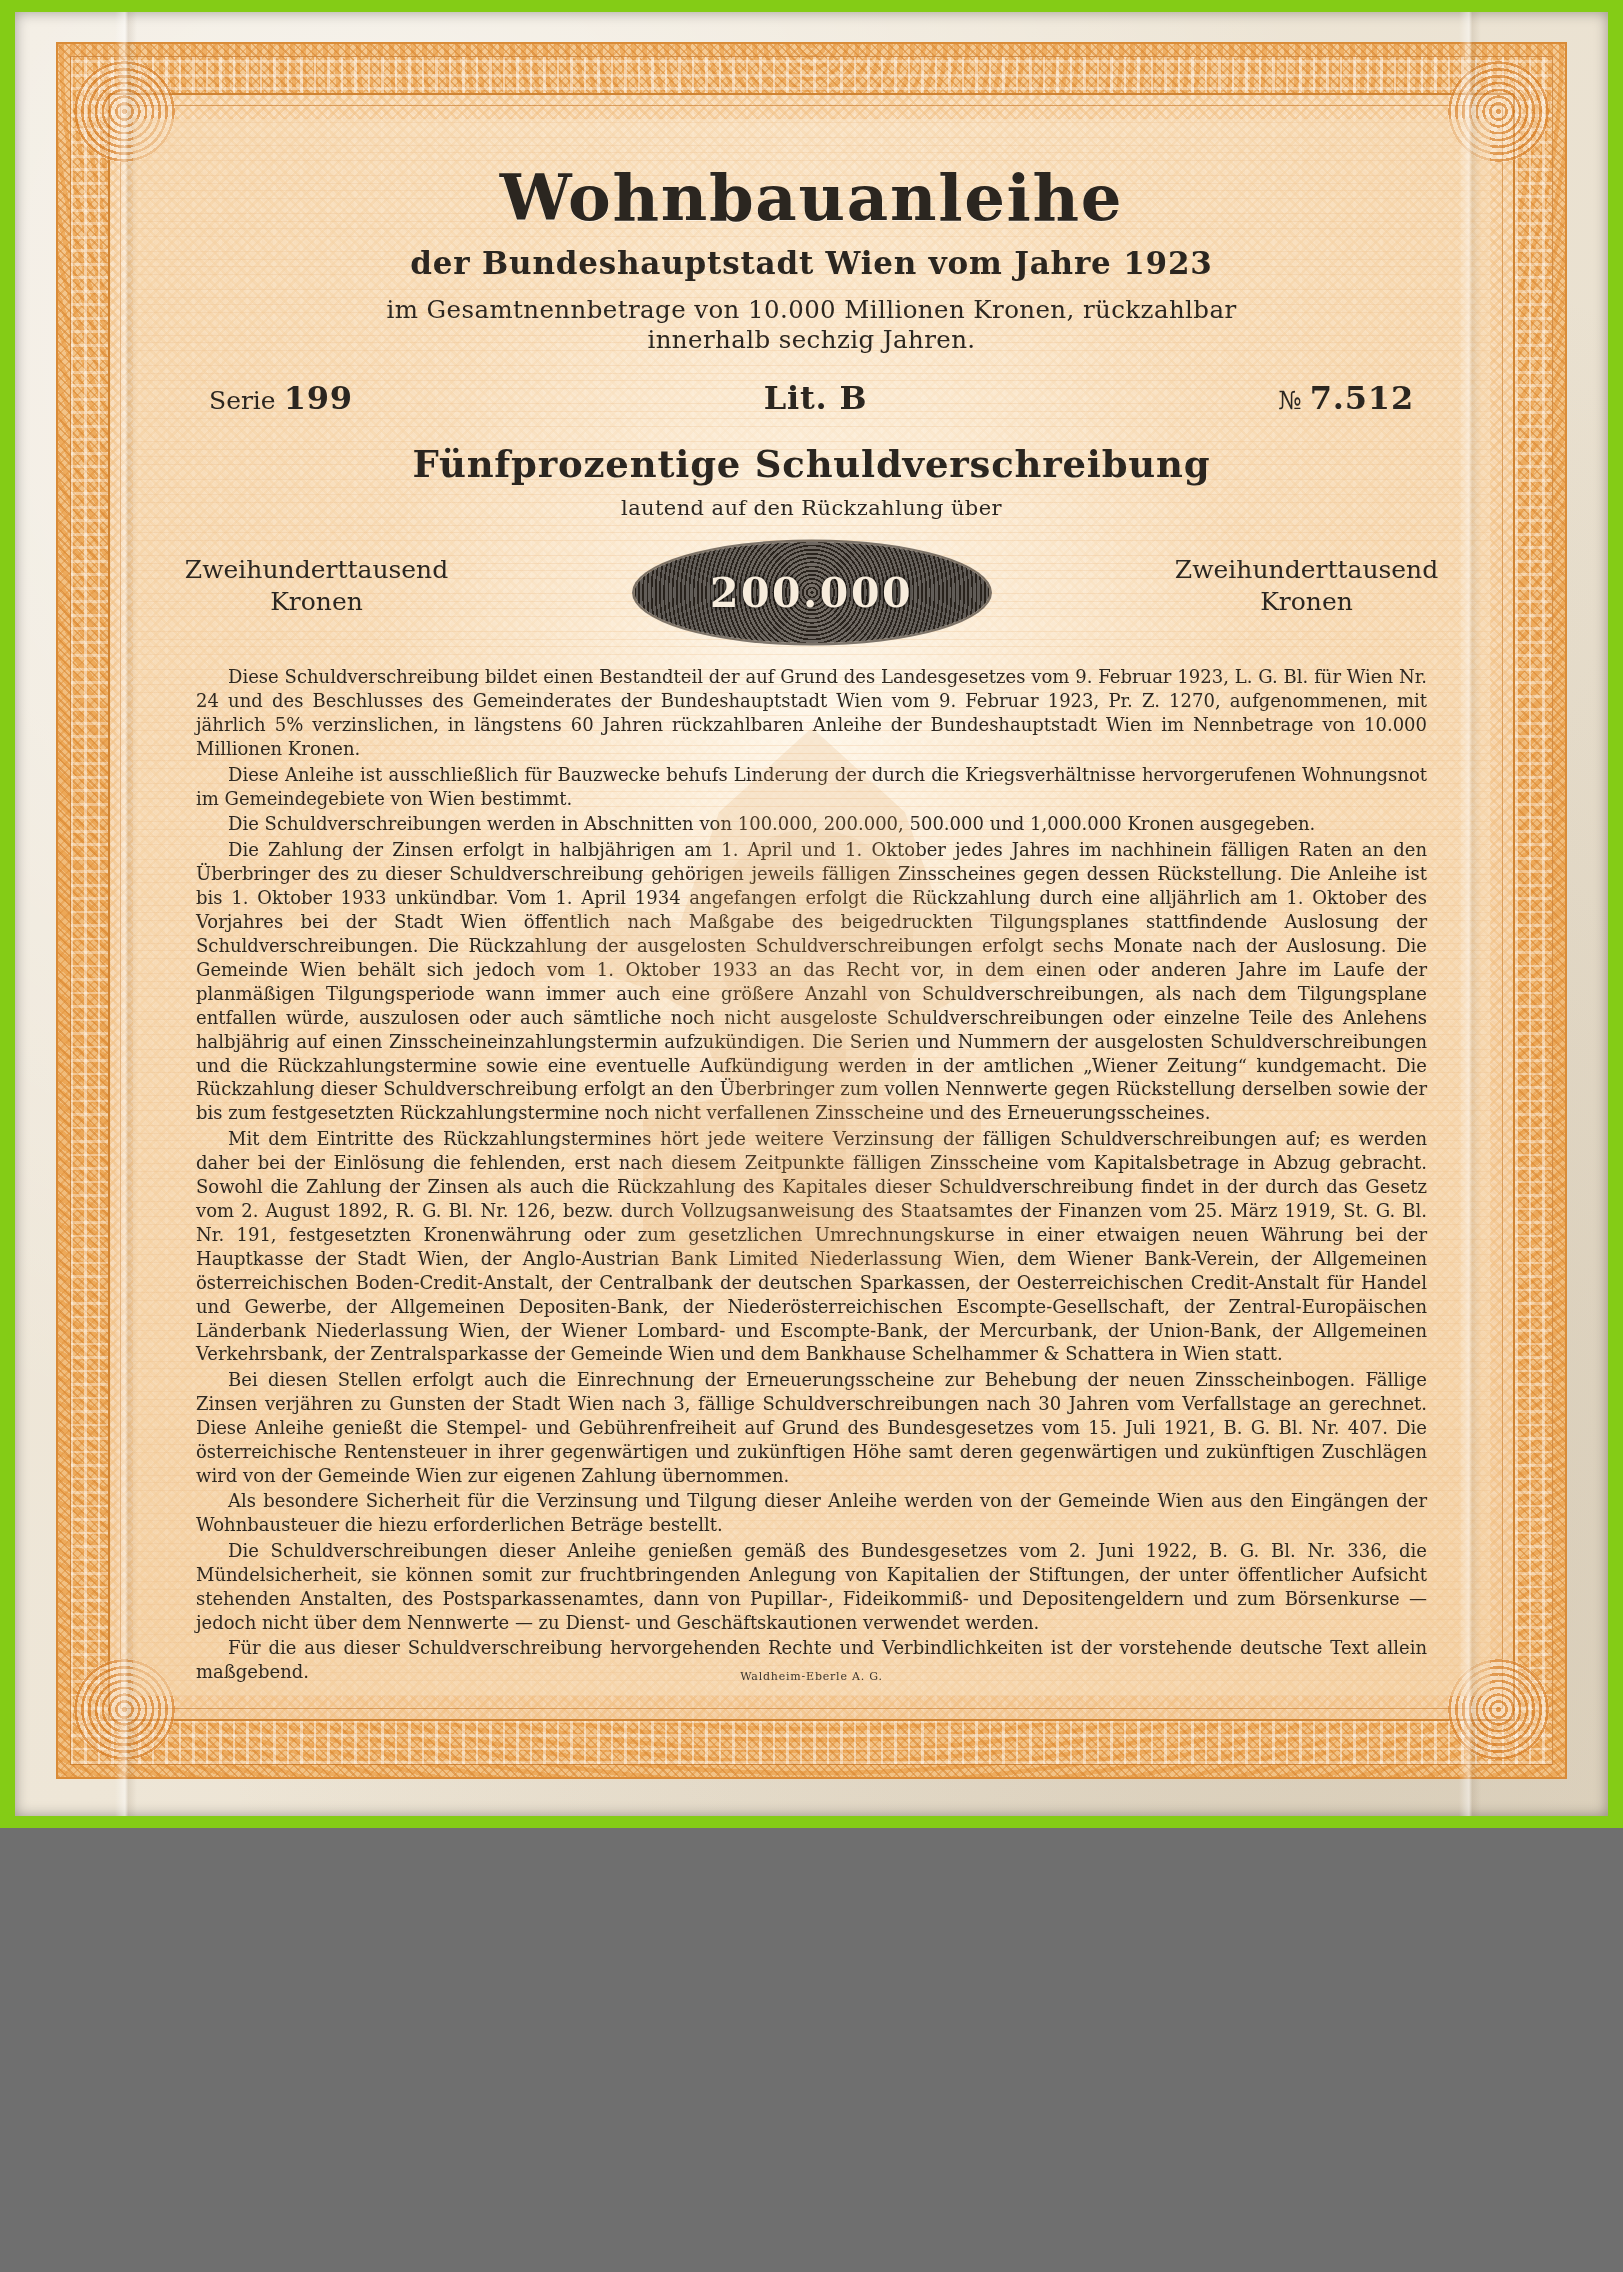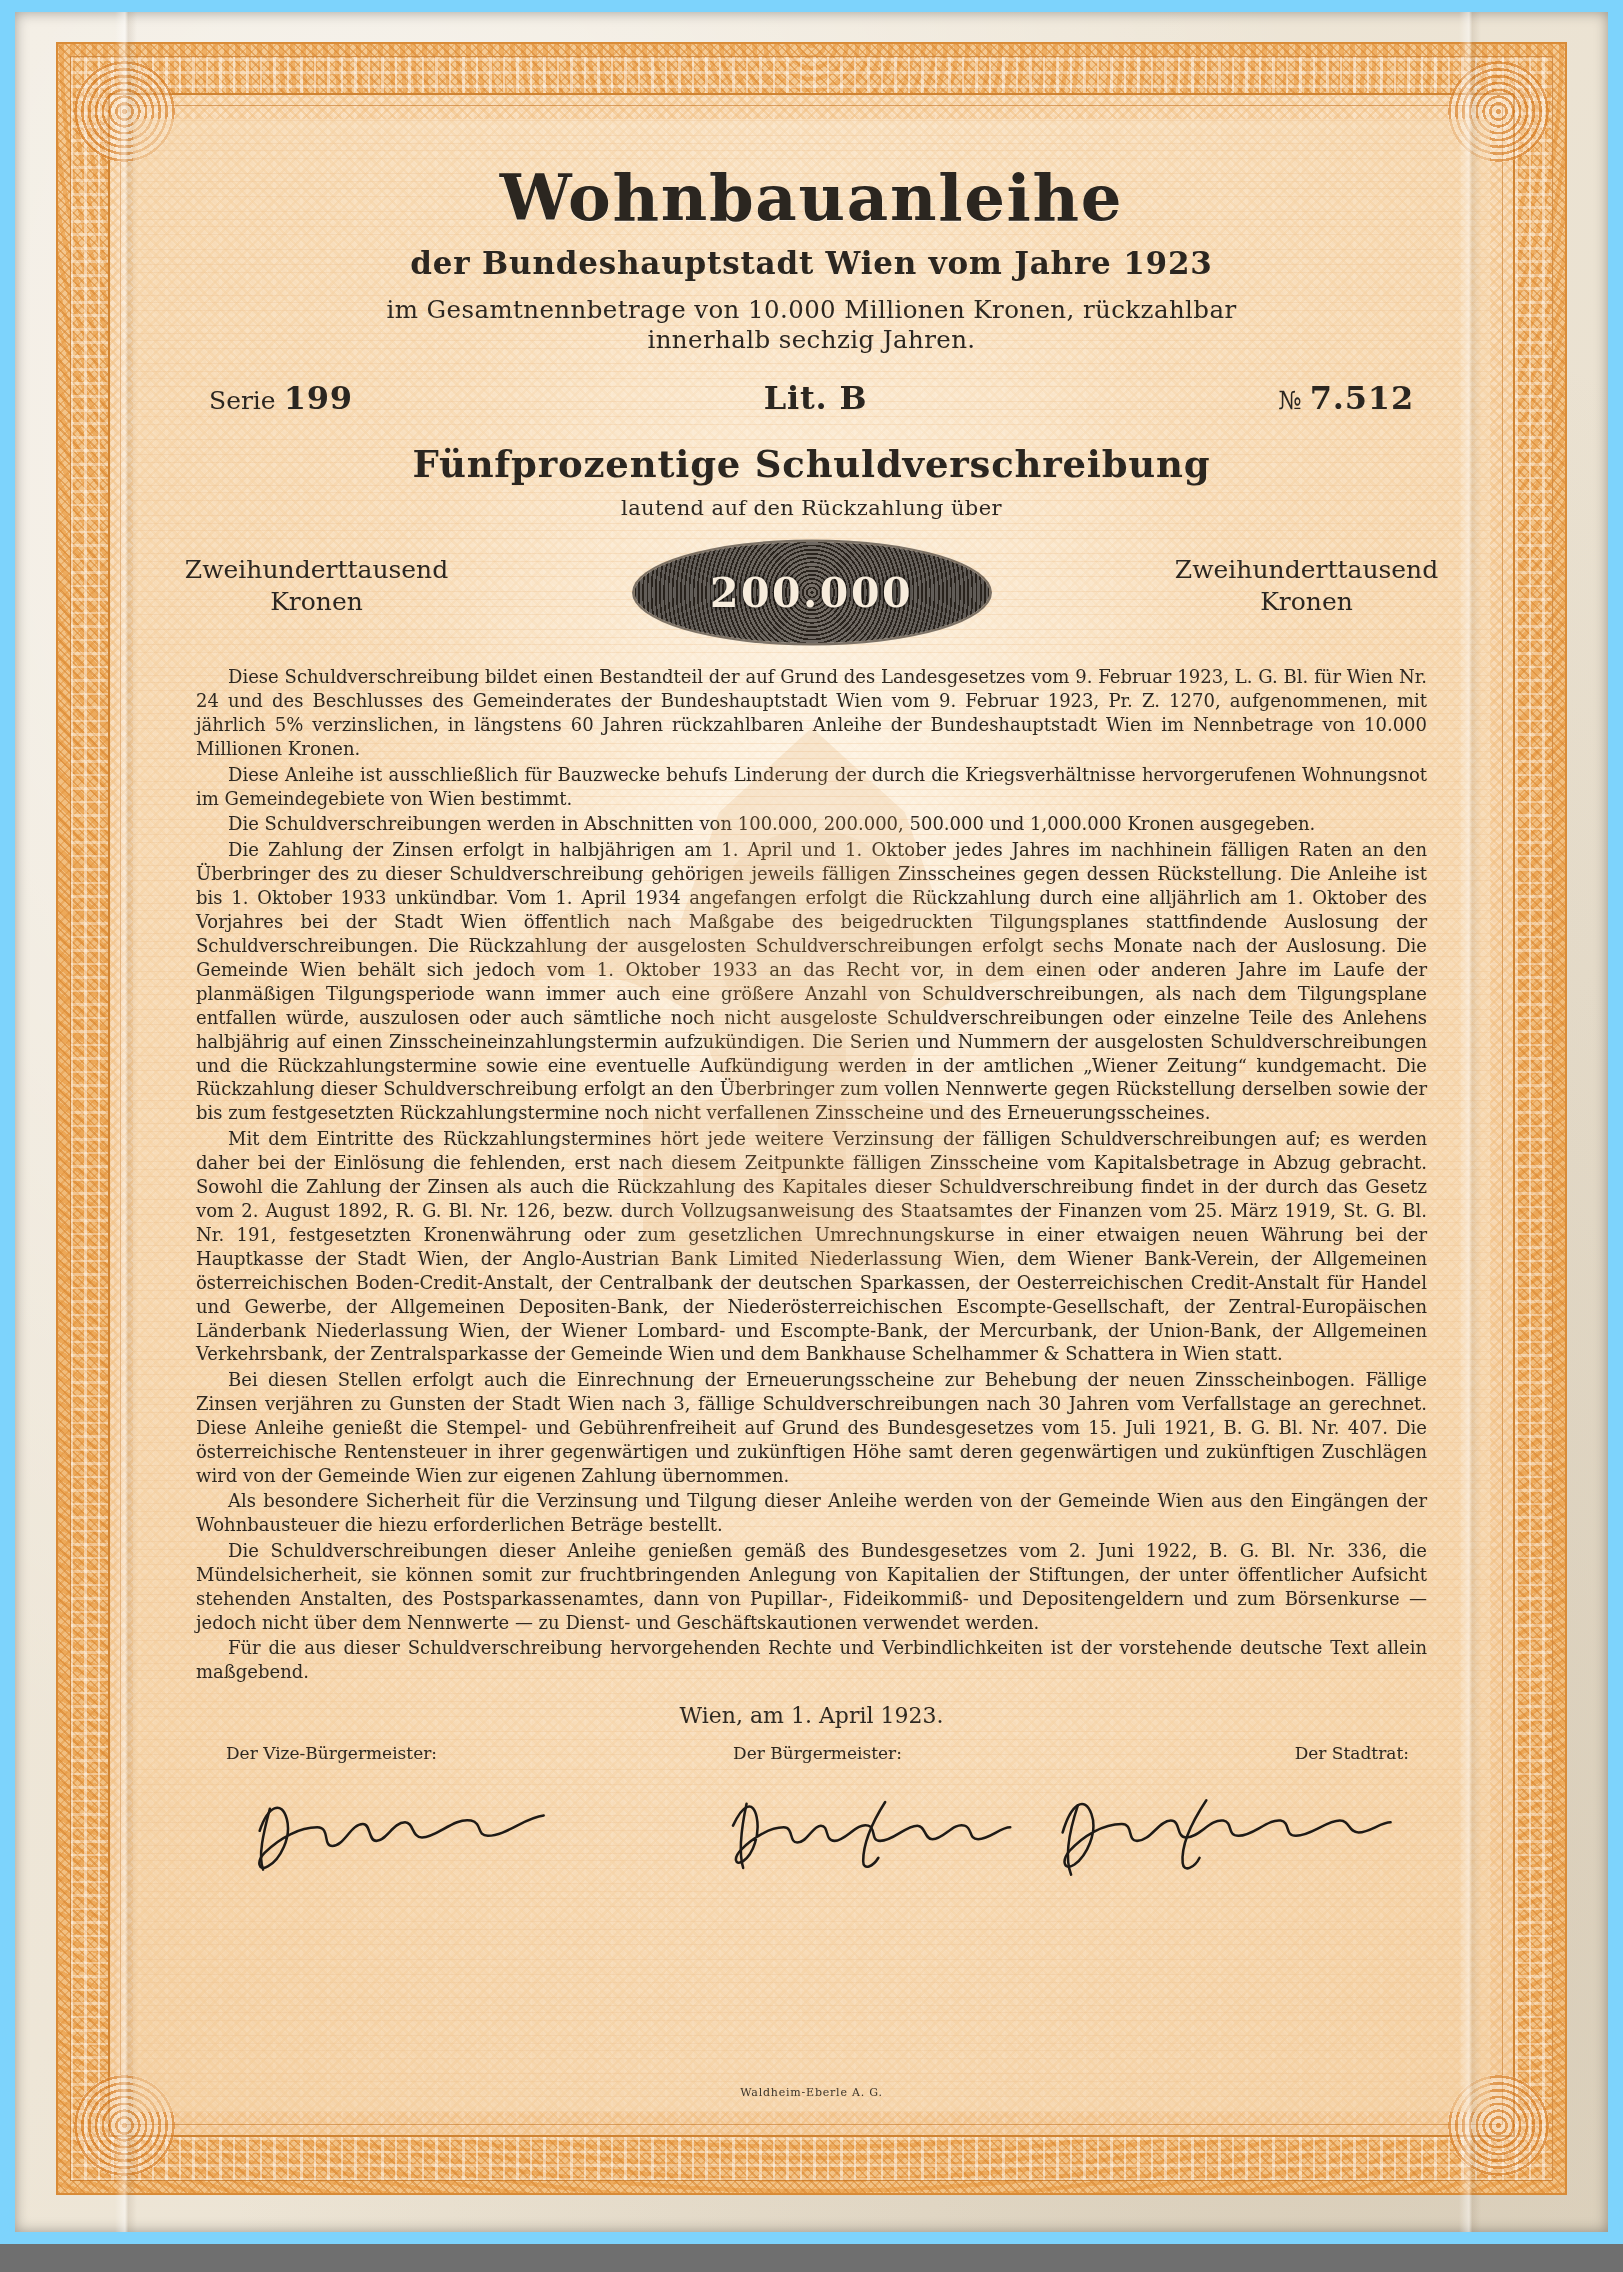--- a/index.html
+++ b/index.html
@@ -3,23 +3,23 @@
 <meta charset="utf-8">
 <style>
   html, body {
     margin: 0;
     padding: 0;
     background: #6f6f6f;
   }
   .page {
     position: relative;
     width: 1623px;
-    height: 2244px;
+    height: 1828px;
     overflow: hidden;
-    background: #7dd3fc;
+    background: #84cc16;
     font-family: "Liberation Serif", serif;
   }
 
   
   .paper {
     position: absolute;
     left: 15px; top: 12px; right: 15px; bottom: 12px;
     background:
       radial-gradient(ellipse at 22% 18%, rgba(255,255,255,0.55) 0%, rgba(255,255,255,0) 55%),
       radial-gradient(ellipse at 80% 85%, rgba(160,140,110,0.20) 0%, rgba(255,255,255,0) 60%),

